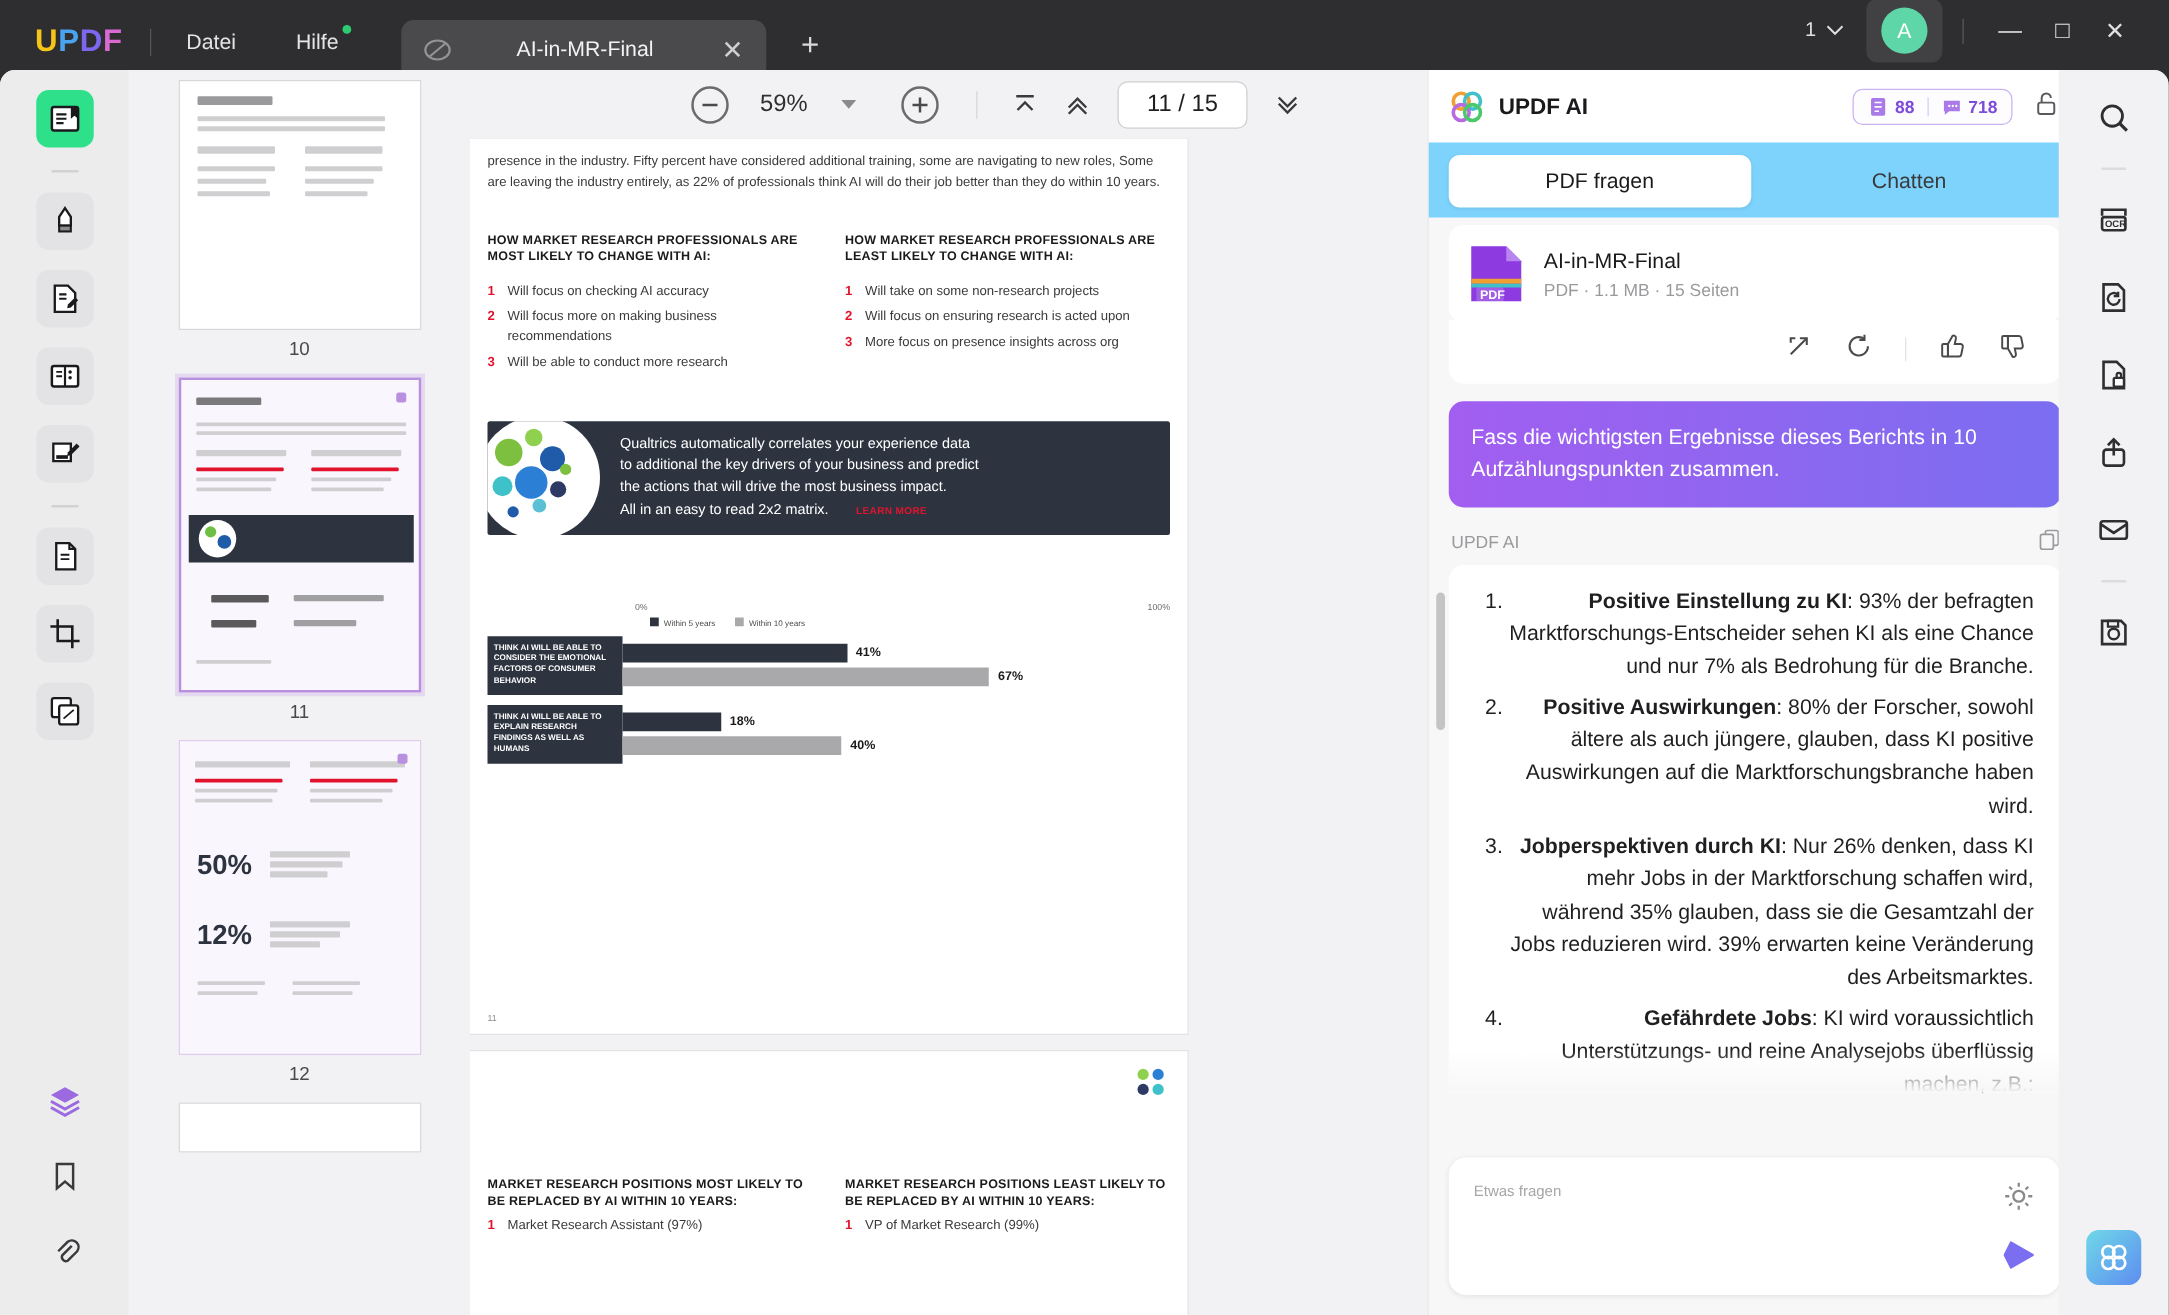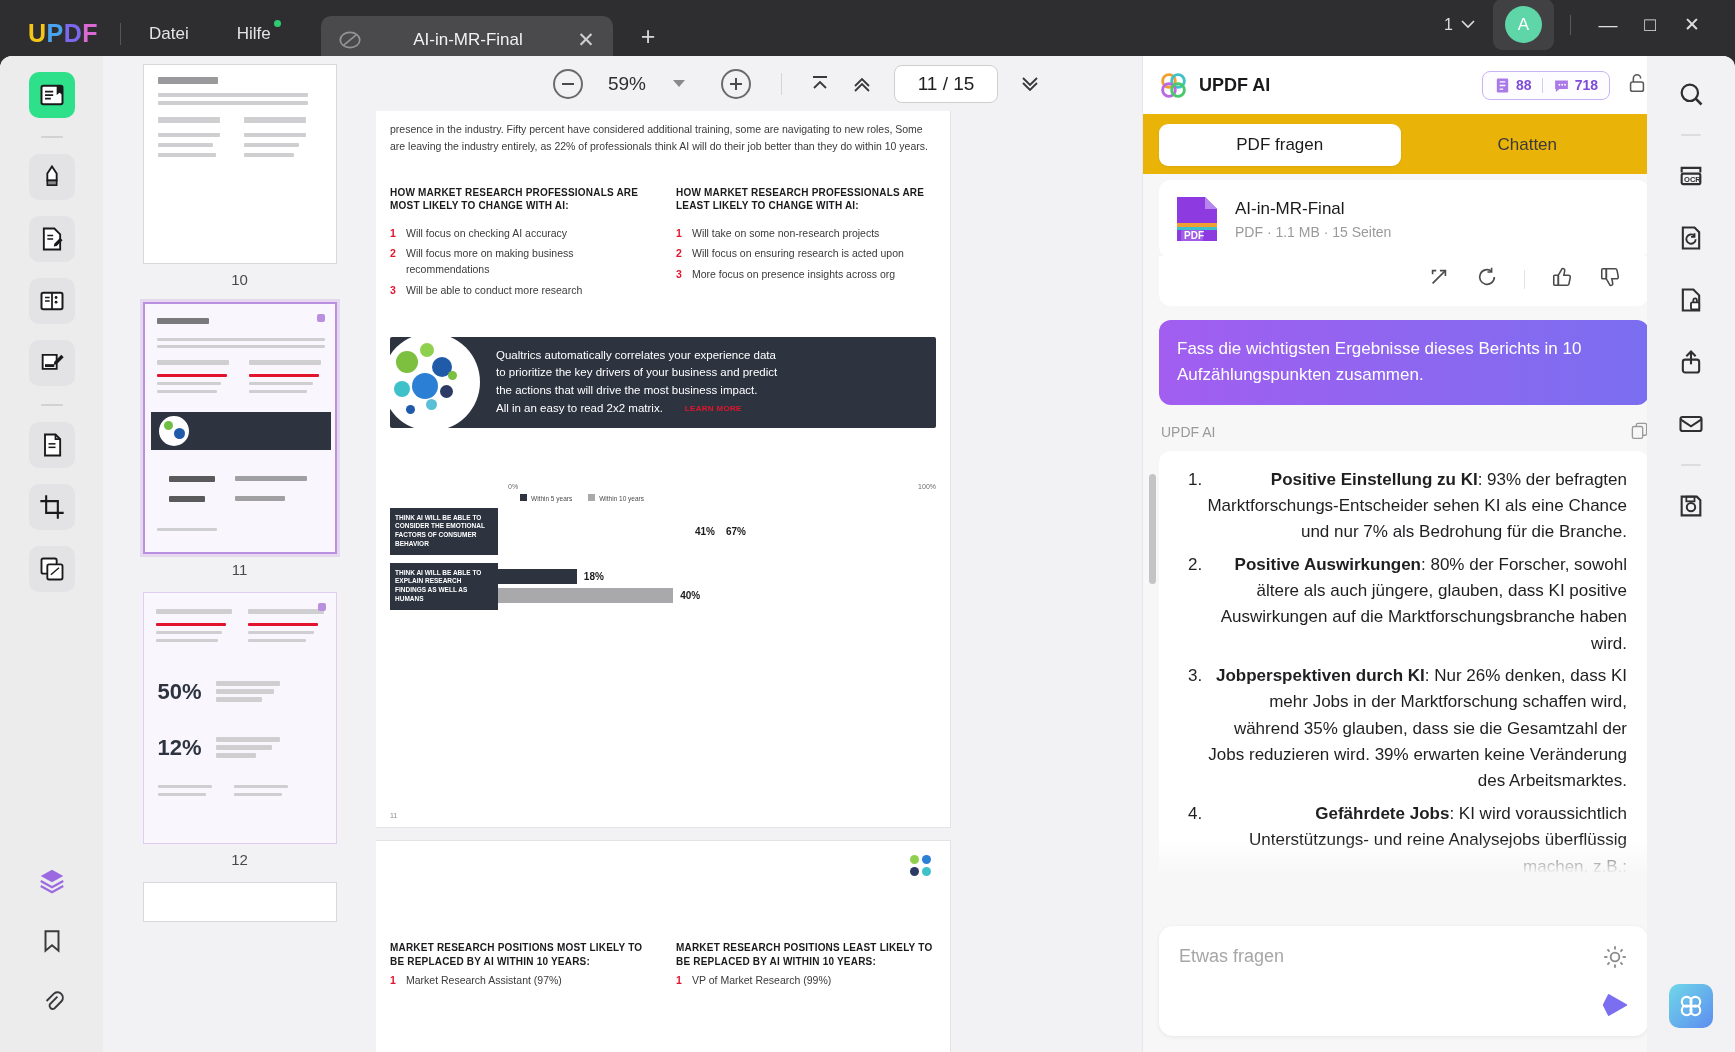--- a/index.html
+++ b/index.html
@@ -174,21 +174,21 @@
   .credits {
     margin-left:auto; display:flex; align-items:center; gap:10px;
     border:1px solid #c9b3f0; border-radius:8px; padding:5px 11px; background:#fdfcff;
   }
   .cred { display:flex; align-items:center; gap:5px; font-size:14px; color:#7d4cd8; font-weight:bold; }
   .cred svg { width:17px; height:17px; }
   .cdiv { width:1px;height:15px;background:#d9c9f5; }
   .lockbtn { margin-left:16px; cursor:pointer; }
   .lockbtn svg{ width:22px;height:22px; }
 
-  .ai-tabs { display:flex; gap:6px; padding:10px 16px 8px 16px; background:#eab308; }
+  .ai-tabs { display:flex; gap:6px; padding:10px 16px 8px 16px; background:#7dd3fc; }
   .ai-tab {
     flex:1; text-align:center; font-size:17px; color:#3a3a3c; padding:11px 0;
     border-radius:9px; cursor:pointer;
   }
   .ai-tab.active { background:#fff; color:#1a1a1c; box-shadow:0 1px 3px rgba(0,0,0,.07); }
 
   .ai-scroll { position:absolute; top:118px; left:0; width:522px; height:700px; overflow:hidden; padding:0 16px; }
   .doc-card {
     background:#fff; border-radius:12px; padding:15px 16px; display:flex; align-items:center;
     margin-top:6px;
@@ -222,21 +222,21 @@
     position:absolute; left:6px; top:300px; width:7px; height:110px;
     background:#c4c4c6; border-radius:4px;
   }
   .fade { position:absolute; left:16px; right:16px; bottom:0; height:34px;
           background:linear-gradient(to bottom, rgba(247,247,248,0), #f7f7f8); }
 
   .ai-input {
     position:absolute; left:16px; right:16px; bottom:16px; height:110px;
     background:#fff; border-radius:14px; box-shadow:0 1px 4px rgba(0,0,0,.07);
   }
-  .ai-input-text { position:absolute; left:20px; top:20px; font-size:18px; color:#a6a6a8; }
+  .ai-input-text { position:absolute; left:20px; top:20px; font-size:12px; color:#a6a6a8; }
   .bulb { position:absolute; right:20px; top:18px; cursor:pointer; }
   .bulb svg { width:26px;height:26px; }
   .send { position:absolute; right:18px; bottom:12px; cursor:pointer; }
   .send svg { width:30px;height:30px; }
 
   
   .rightrail {
     position:absolute; right:0; top:0; width:88px; height:996px;
     background:#f2f2f4; display:flex; flex-direction:column; align-items:center; padding-top:16px;
   }
@@ -529,21 +529,21 @@
                 <div class="bdot" style="left:50px;top:24px;width:20px;height:20px;background:#1f5ba8"></div>
                 <div class="bdot" style="left:30px;top:40px;width:26px;height:26px;background:#2b7fd4"></div>
                 <div class="bdot" style="left:12px;top:48px;width:16px;height:16px;background:#3fc1c9"></div>
                 <div class="bdot" style="left:58px;top:52px;width:13px;height:13px;background:#2d3a66"></div>
                 <div class="bdot" style="left:44px;top:66px;width:11px;height:11px;background:#5bbfd6"></div>
                 <div class="bdot" style="left:24px;top:72px;width:9px;height:9px;background:#1f5ba8"></div>
                 <div class="bdot" style="left:66px;top:38px;width:9px;height:9px;background:#7dbf3f"></div>
               </div>
               <div class="banner-txt">
                 <div>Qualtrics automatically correlates your experience data</div>
-                <div>to prioritize the key drivers of your business and predict</div>
+                <div>to additional the key drivers of your business and predict</div>
                 <div>the actions that will drive the most business impact.</div>
                 <div style="display:flex;align-items:center;gap:22px">
                   <span>All in an easy to read 2x2 matrix.</span>
                   <span class="learn">LEARN MORE</span>
                 </div>
               </div>
             </div>
 
             <div class="chartbox">
               <div style="display:flex;align-items:center;padding-left:118px">
@@ -551,21 +551,21 @@
                 <div style="flex:1"></div>
                 <span class="clab">100%</span>
               </div>
               <div class="legend" style="padding-left:130px;margin-top:4px">
                 <span><span class="lg-sq" style="background:#2d3440"></span><span>Within 5 years</span></span>
                 <span><span class="lg-sq" style="background:#a9a9ab"></span><span>Within 10 years</span></span>
               </div>
 
               <div style="display:flex;align-items:stretch;margin-top:6px">
                 <div class="cbar-label">THINK AI WILL BE ABLE TO CONSIDER THE EMOTIONAL FACTORS OF CONSUMER BEHAVIOR</div>
-                <div style="flex:1;display:flex;flex-direction:row;justify-content:center;gap:4px">
+                <div style="flex:1;display:flex;flex-direction:column;justify-content:center;gap:4px">
                   <div style="display:flex;align-items:center">
                       <div class="bar dark" style="width:41%"></div>
                       <span class="bval">41%</span>
                     </div>
                   <div style="display:flex;align-items:center">
                       <div class="bar grey" style="width:67%"></div>
                       <span class="bval">67%</span>
                     </div>
                 </div>
               </div>

